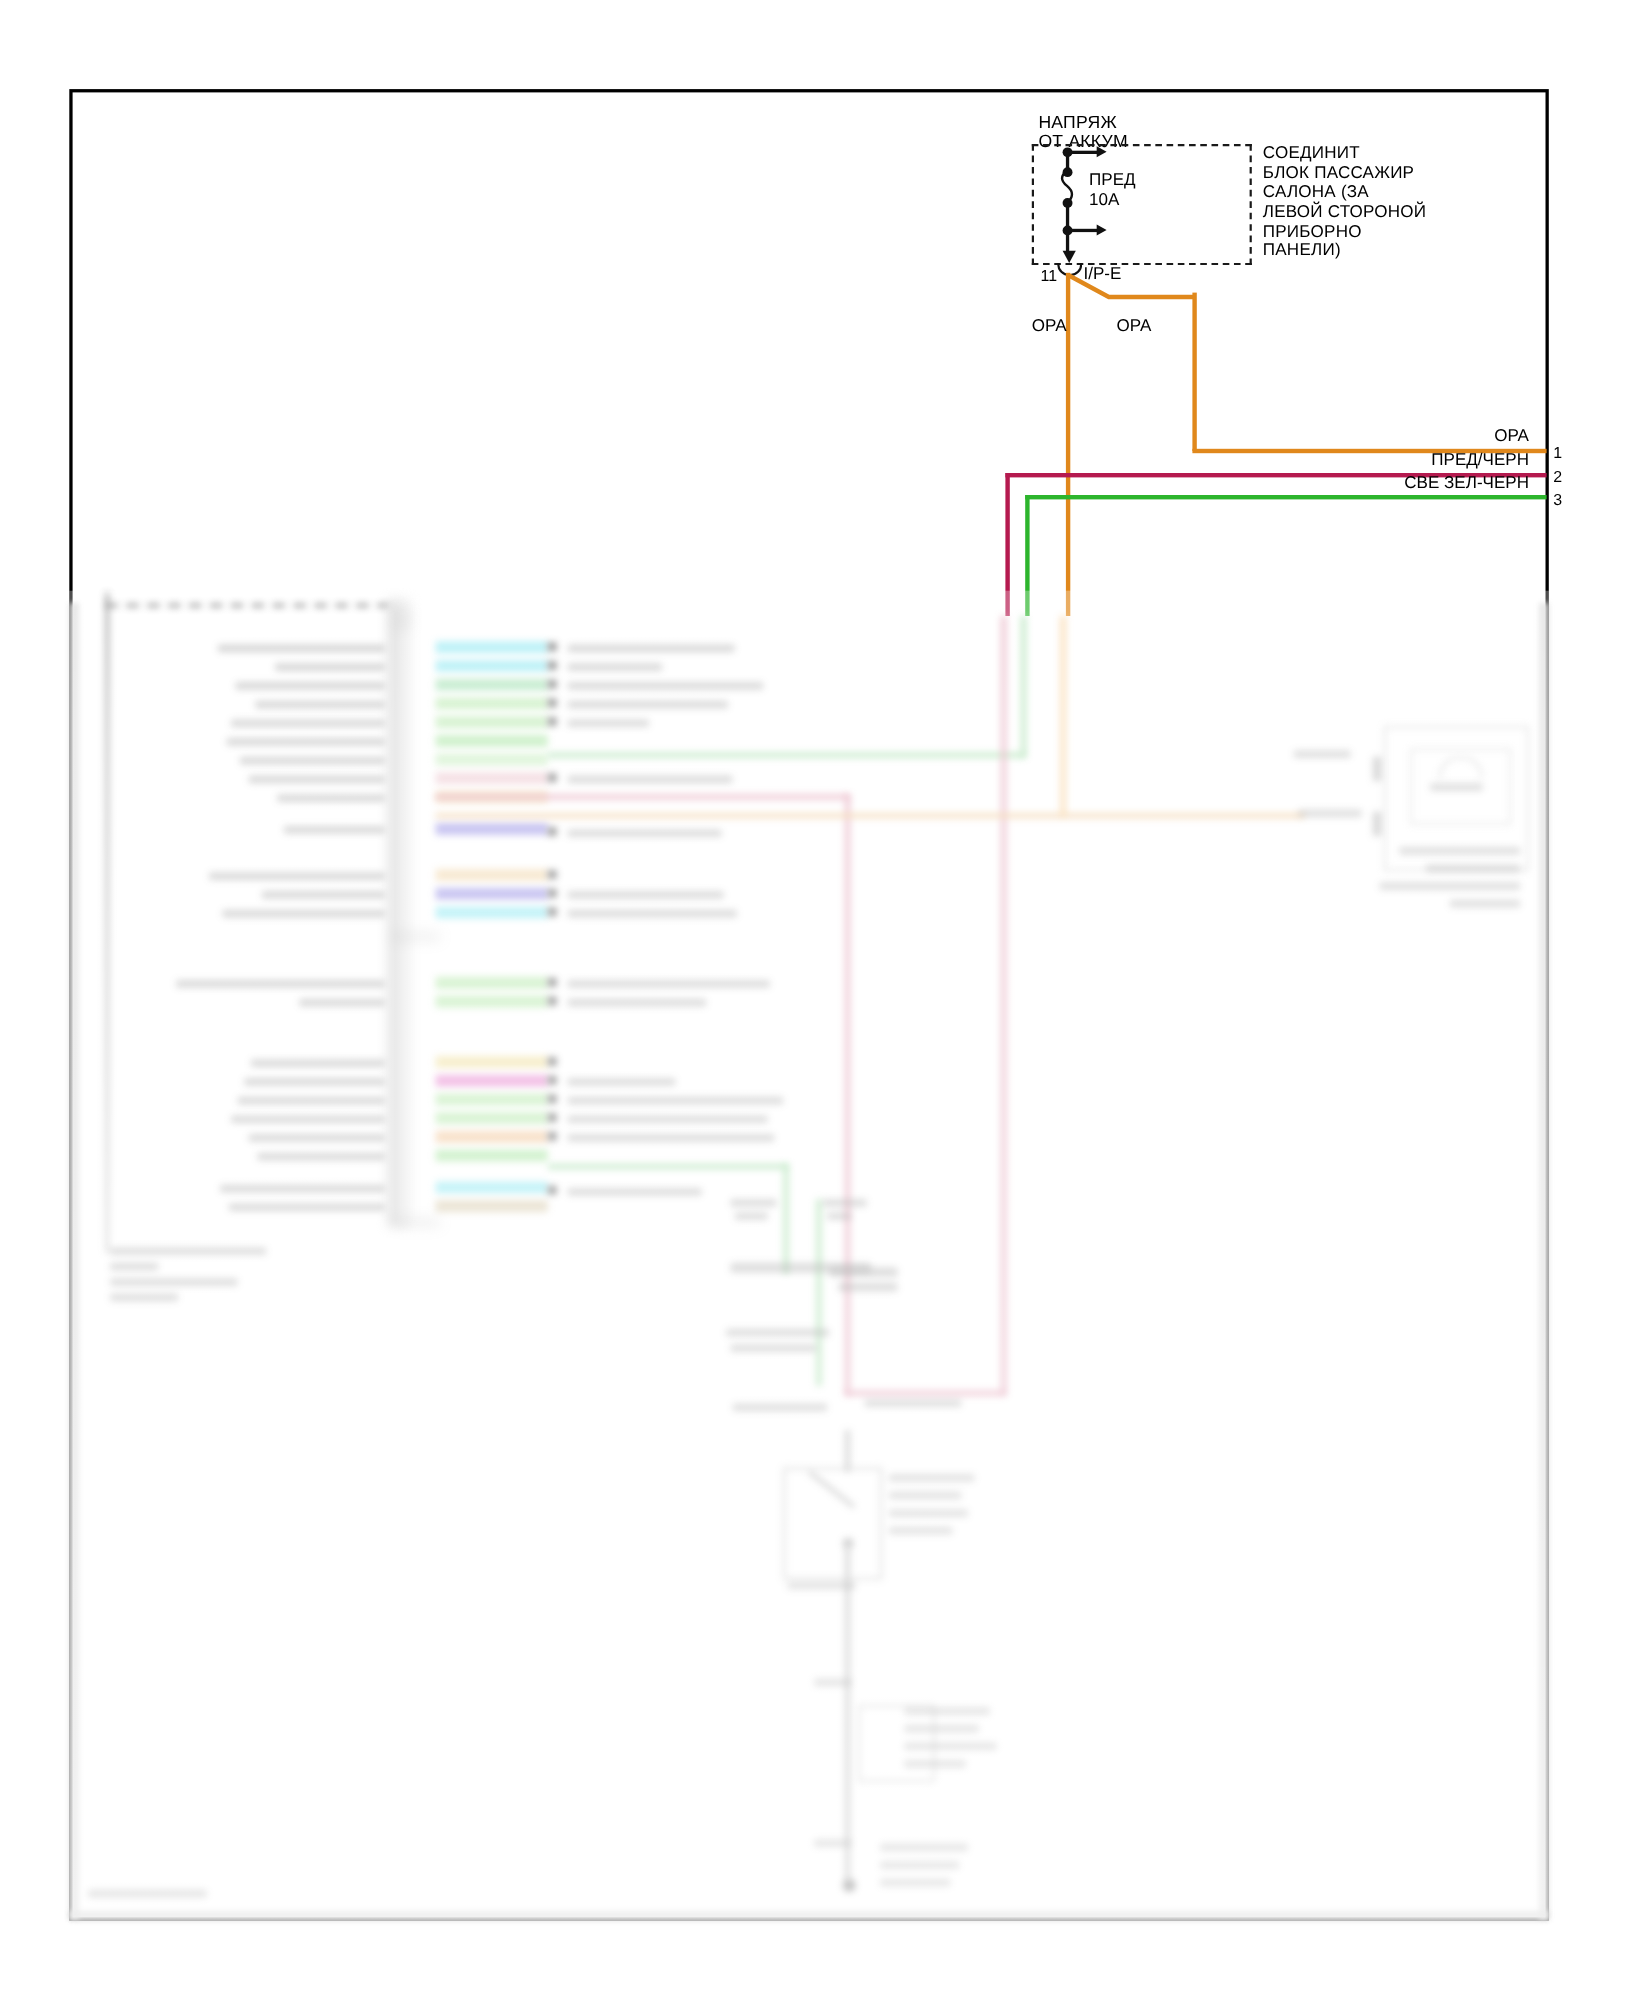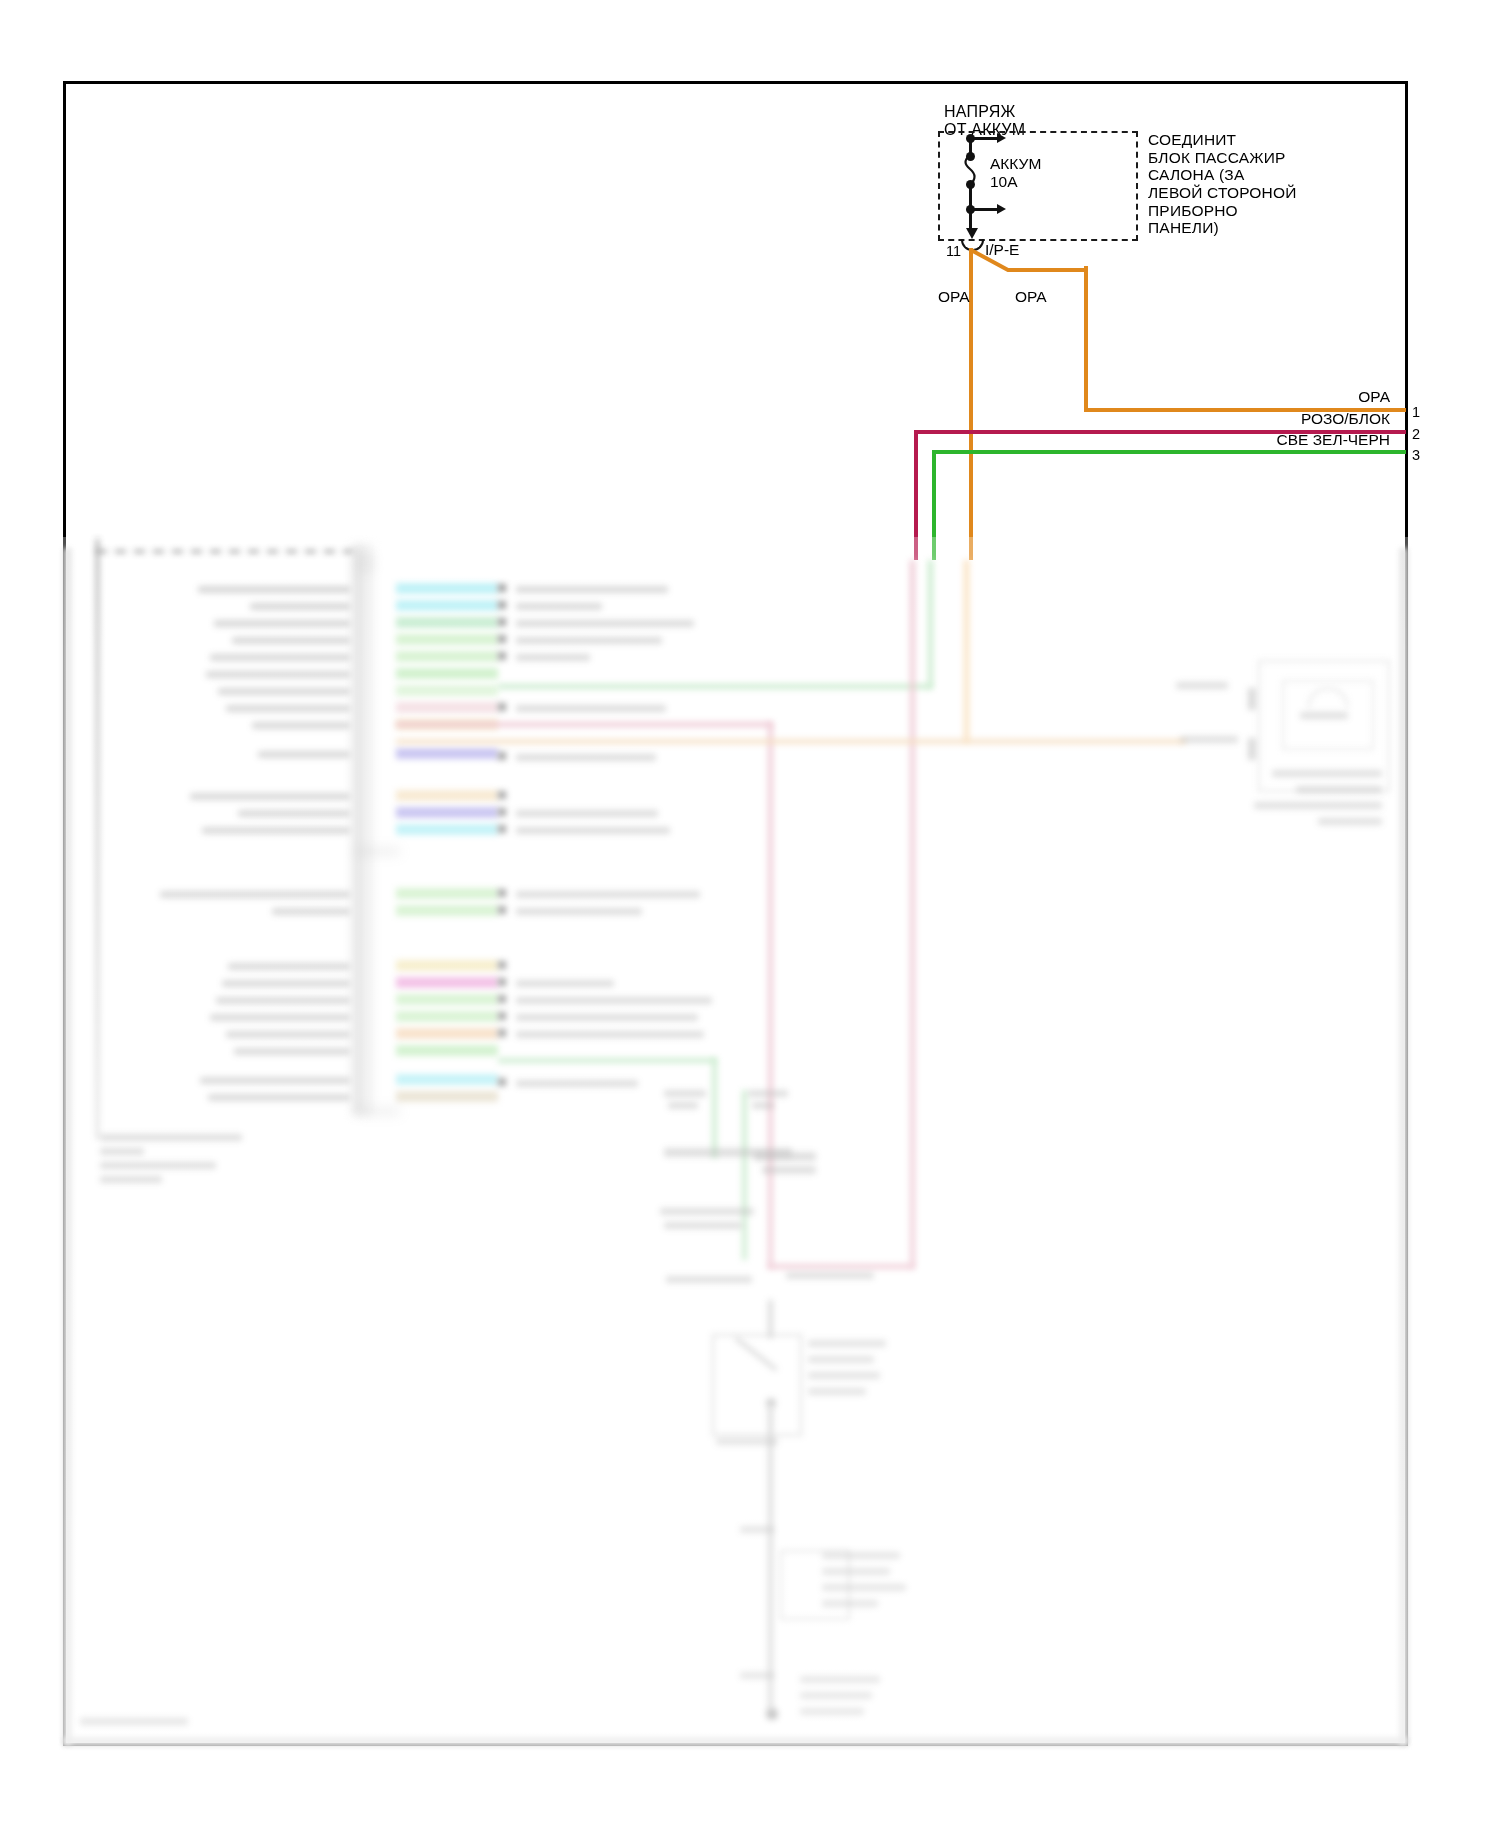--- a/index.html
+++ b/index.html
@@ -107,21 +107,21 @@
 <div class="node-dot" style="left:966px;top:134px;"></div>
 <div class="tap-line" style="left:970px;top:137px;width:28px;"></div>
 <div class="tap-arrow" style="left:997px;top:133px;"></div>
 
 <svg id="fuse-squiggle" width="20" height="32" viewBox="0 0 20 32">
   <path d="M7 1 C 1 6, 1 10, 7 15 C 13 20, 13 25, 7 31" fill="none" stroke="#111" stroke-width="2.2"></path>
 </svg>
 <div class="node-dot" style="left:966px;top:152px;"></div>
 <div class="node-dot" style="left:966px;top:180px;"></div>
 
-<div class="txt" id="fuse-name">АККУМ</div>
+<div class="txt" id="fuse-name">ПРЕД</div>
 <div class="txt" id="fuse-rating">10A</div>
 
 <div class="node-dot" style="left:966px;top:205px;"></div>
 <div class="tap-line" style="left:970px;top:208px;width:28px;"></div>
 <div class="tap-arrow" style="left:997px;top:204px;"></div>
 
 <div id="down-arrow"></div>
 <div id="pin-cup"></div>
 <div class="txt" id="pin-13">11</div>
 <div class="txt" id="conn-ipe">I/P-E</div>
@@ -139,21 +139,21 @@
 
 <div class="wire h" style="left:914px;top:430px;width:492px;background:#B51A4F;height:3.5px;"></div>
 <div class="wire v" style="left:914px;top:430px;height:130px;background:#B51A4F;width:3.5px;"></div>
 
 <div class="wire h" style="left:932px;top:450px;width:474px;background:#2DB52D;height:3.5px;"></div>
 <div class="wire v" style="left:932px;top:450px;height:110px;background:#2DB52D;width:3.5px;"></div>
 
 <div class="txt edge-label" style="left:1230px;top:388px;width:160px;">ОРА</div>
 <div class="txt edge-num" style="left:1412px;top:404px;">1</div>
 
-<div class="txt edge-label" style="left:1210px;top:410px;width:180px;">РОЗО/БЛОК</div>
+<div class="txt edge-label" style="left:1210px;top:410px;width:180px;">ПРЕД/ЧЕРН</div>
 <div class="txt edge-num" style="left:1412px;top:426px;">2</div>
 
 <div class="txt edge-label" style="left:1190px;top:431px;width:200px;">СВЕ ЗЕЛ-ЧЕРН</div>
 <div class="txt edge-num" style="left:1412px;top:447px;">3</div>
 
 <div id="blur-layer">
 
   <div class="gutter" style="left:63px;top:548px;width:9px;height:1197px;"></div>
   <div class="gutter" style="left:1399px;top:548px;width:9px;height:1197px;"></div>
   <div class="gutter" style="left:63px;top:1737px;width:1345px;height:9px;"></div>

